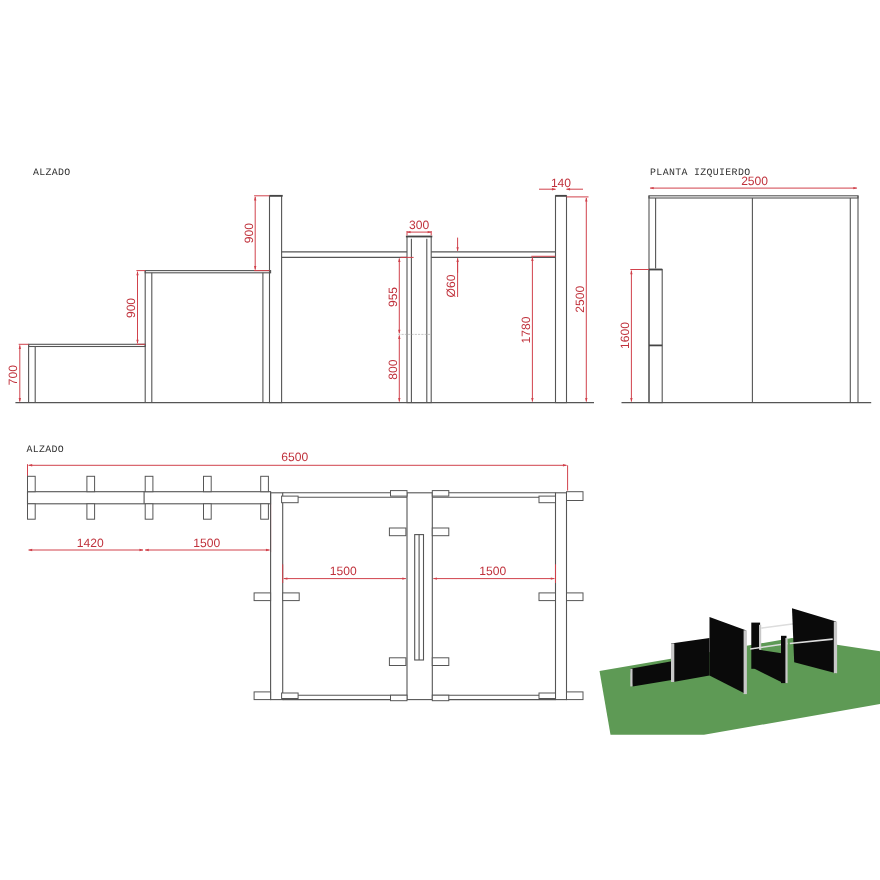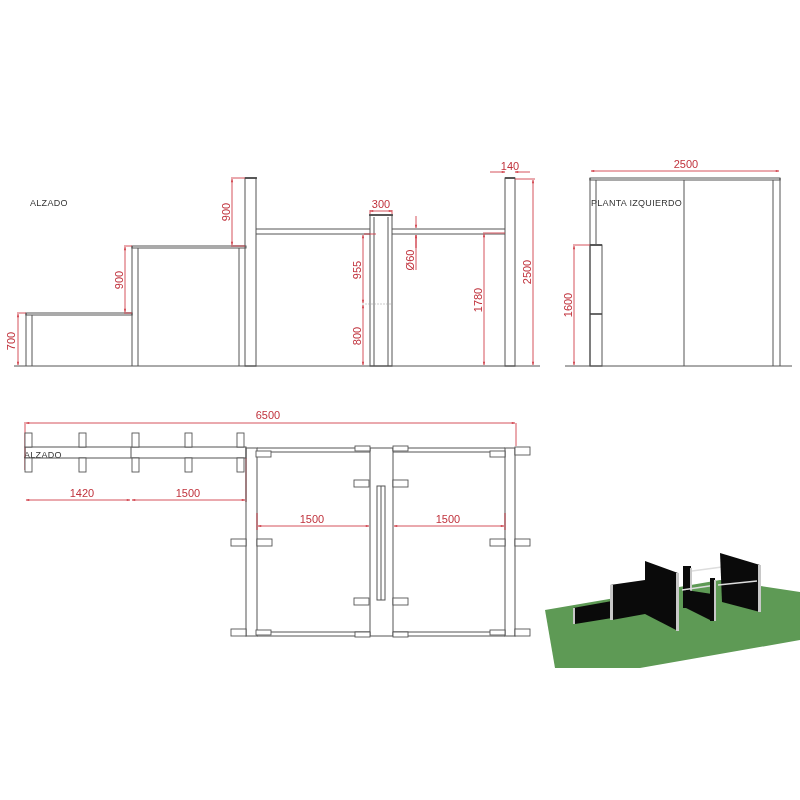--- a/index.html
+++ b/index.html
@@ -1,18 +1,18 @@
 <!DOCTYPE html>
 <html><head>
 <meta charset="utf-8">
 <style>
   html, body { margin: 0; padding: 0; background: #ffffff; }
   body { width: 800px; height: 800px; position: relative; overflow: hidden; font-family: "Liberation Sans", sans-serif; }
   .canvas { position: absolute; left: 0; top: 0; width: 800px; height: 800px; }
-  .label { position: absolute; font-size: 9px; color: #333; letter-spacing: 0.3px; font-family: Liberation Sans, sans-serif; margin-top: 46px; }
+  .label { position: absolute; font-size: 9px; color: #333; letter-spacing: 0.3px; font-family: Liberation Mono, monospace; }
   svg text { font-family: "Liberation Sans", sans-serif; }
   .dim-text { fill: #c0323c; font-size: 11px; }
   .ln { stroke: #555; stroke-width: 1; fill: none; }
   .ln2 { stroke: #444; stroke-width: 1.6; fill: none; }
   .dim { stroke: #d0404a; stroke-width: 0.9; fill: none; }
   .plate { fill: #ffffff; stroke: #555; stroke-width: 0.9; }
 </style>
 </head>
 <body>
 

